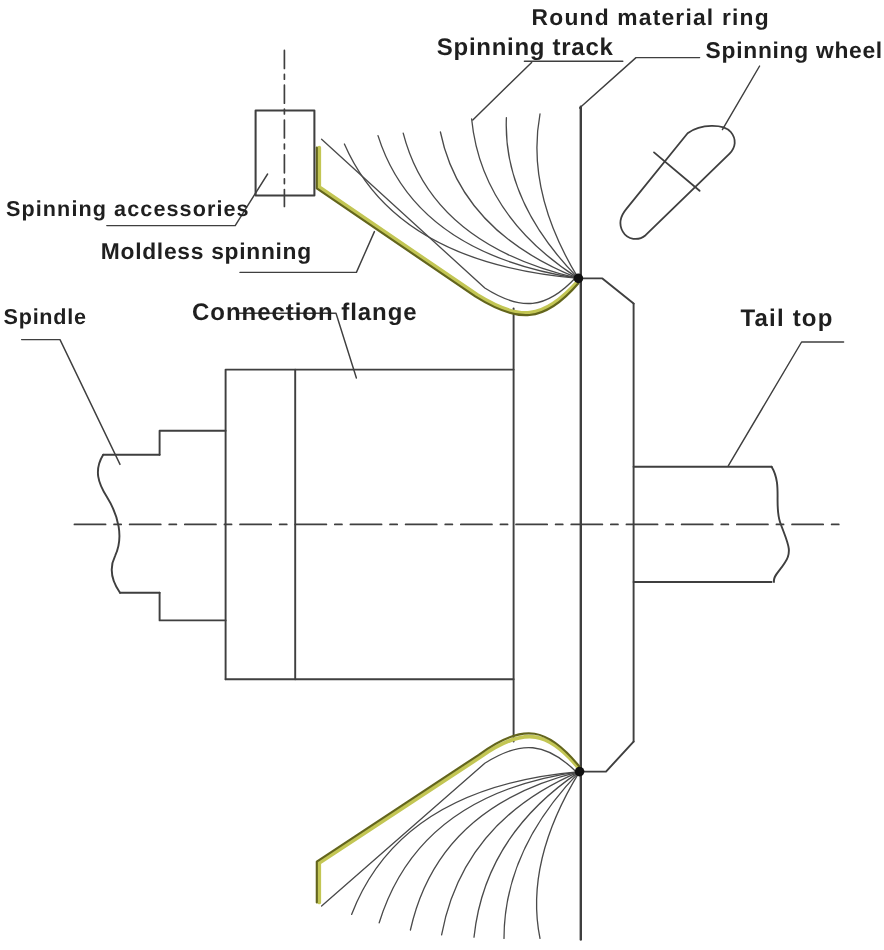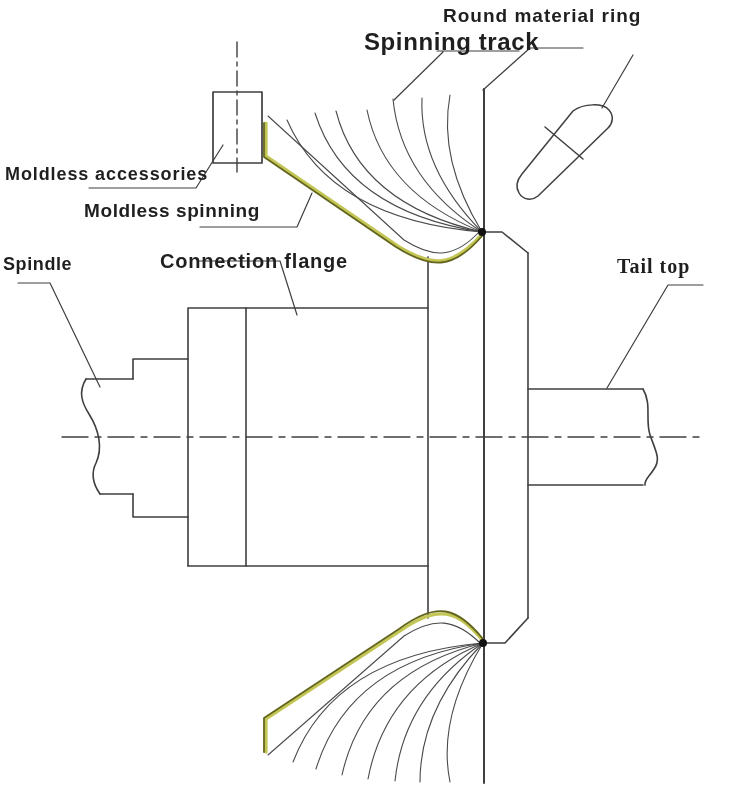--- a/index.html
+++ b/index.html
@@ -12,23 +12,23 @@
   }
   .canvas svg{position:absolute;left:0;top:0;}
   .lbl{
     position:absolute;
     color:#1f1f1f;
     white-space:nowrap;
     font-weight:600;
     letter-spacing:0.6px;
     line-height:1.1;
   }
-  .lbl.b{font-weight:700;font-family:Liberation Serif, serif;}
+  .lbl.b{font-weight:700;}
   #round-material-ring-label{left:443px;top:6px;font-size:19px;letter-spacing:1px;}
-  #spinning-track-label{left:364px;top:29px;font-size:24px;font-weight:700;}
+  #spinning-track-label{left:364px;top:29px;font-size:20px;font-weight:700;}
   #spinning-wheel-label{left:588px;top:33px;font-size:19px;}
   #moldless-accessories-label{left:5px;top:165px;font-size:18px;letter-spacing:0.9px;}
   #workpiece-spinning-label{left:84px;top:201px;font-size:19px;}
   #connection-flange-label{left:160px;top:250px;font-size:20px;letter-spacing:0.8px;text-align:center;}
   #spindle-label{left:3px;top:255px;font-size:18px;text-align:right;}
   #tail-top-label{left:617px;top:255px;font-size:20px;font-weight:700;letter-spacing:1px;}
 </style>
 </head>
 <body>
 
@@ -119,18 +119,19 @@
       <path d="M198,261 L280,261 L297,315"></path>
       <path d="M18,283 L50,283 L100,387"></path>
       <path d="M703,285 L668,285 L607,388"></path>
     </g>
 
     <rect x="213" y="92" width="49" height="71" stroke="#3f3f3f" stroke-width="1.7"></rect>
   </svg>
 
   <div class="lbl" id="round-material-ring-label">Round material ring</div>
   <div class="lbl" id="spinning-track-label">Spinning track</div>
-  <div class="lbl" id="moldless-accessories-label">Moldless accessories</div>
+  <div class="lbl" id="spinning-wheel-label">Spinning wheel</div>
+  <div class="lbl" id="moldless-accessories-label">Spinning accessories</div>
   <div class="lbl" id="workpiece-spinning-label">Moldless spinning</div>
   <div class="lbl" id="connection-flange-label">Connection flange</div>
   <div class="lbl" id="spindle-label">Spindle</div>
   <div class="lbl b" id="tail-top-label">Tail top</div>
 </div>
 
 </body></html>

